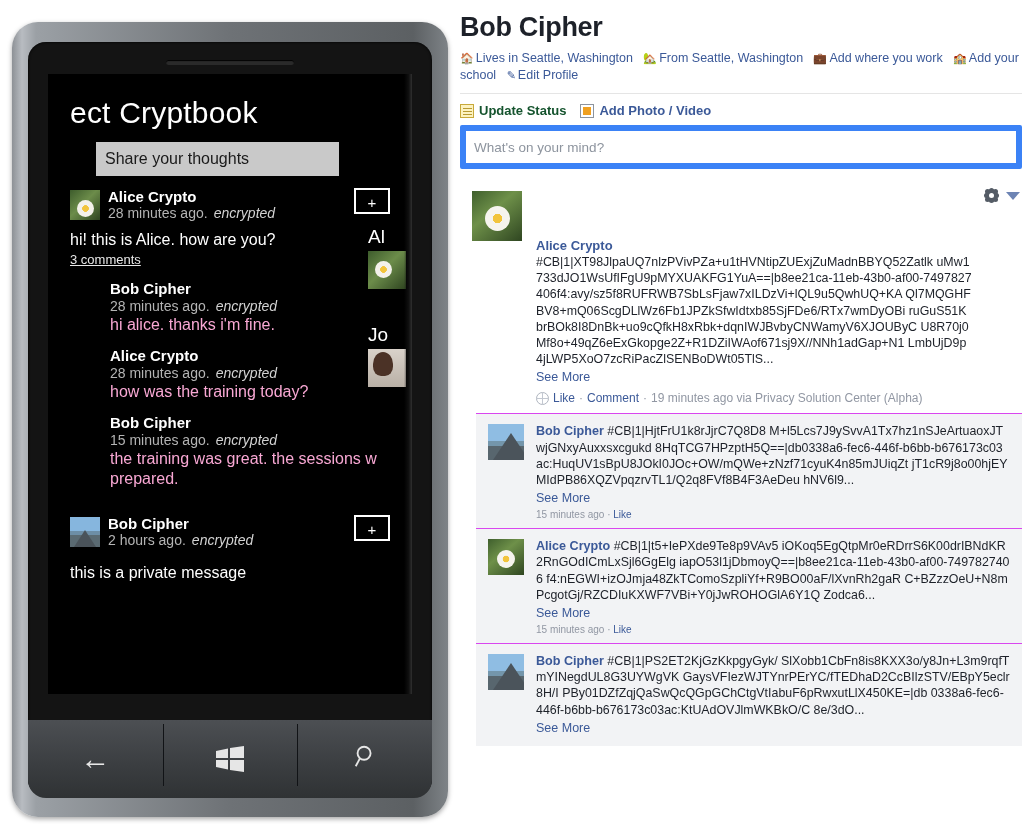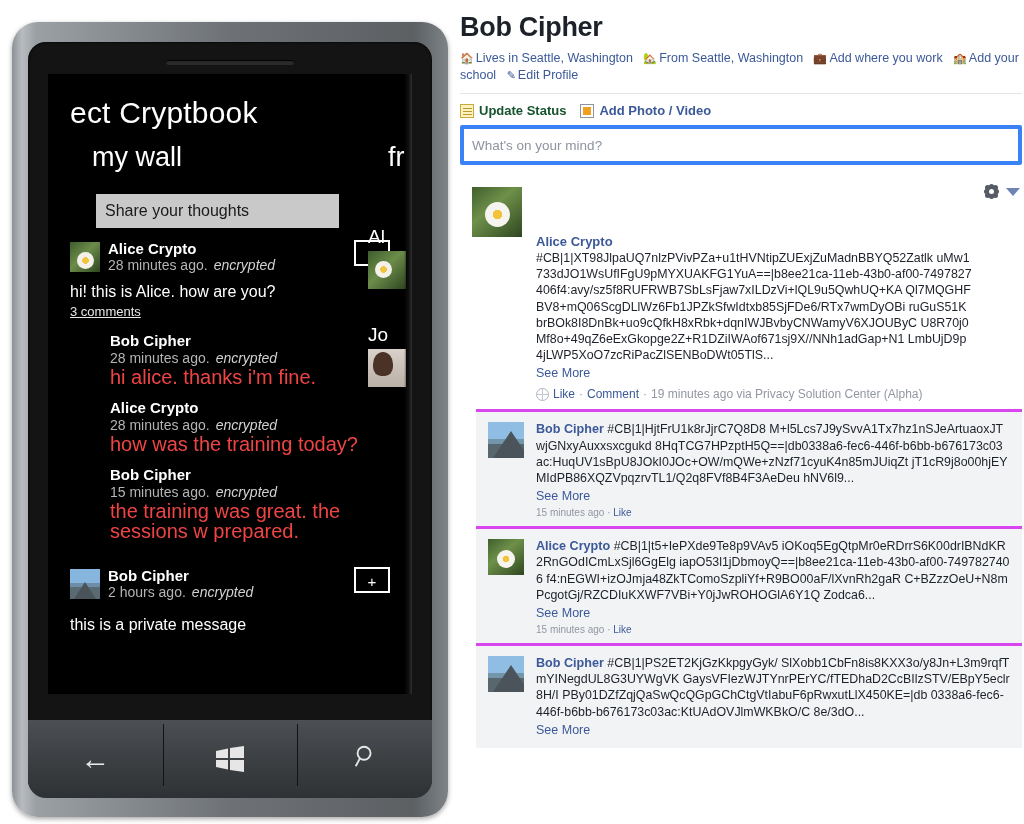--- a/index.html
+++ b/index.html
@@ -193,21 +193,21 @@
     margin: 12px 0 0 62px;
   }
   .wp-comment .wp-c-author {
     color: #ffffff; font-size: 15px; font-weight: 600; line-height: 18px;
   }
   .wp-comment .wp-c-meta {
     color: #b4b4b4; font-size: 14px; line-height: 17px;
   }
   .wp-comment .wp-c-meta .enc { font-style: italic; color: #d2d2d2; margin-left: 6px; }
   .wp-comment .wp-c-body {
-    color: #ef4444; font-size: 20px; line-height: 20px; padding-right: 10px;
+    color: #f9a8d4; font-size: 16px; line-height: 20px; padding-right: 10px;
   }
 
   .wp-side {
     position: absolute;
     right: 4px;
     width: 40px;
     text-align: left;
     color: #fff;
   }
   .wp-side-name { font-size: 19px; color:#fff; }
@@ -322,21 +322,21 @@
   }
   .icon-photo::after {
     content: "";
     position: absolute;
     left: 2px; top: 2px; right: 2px; bottom: 2px;
     background: #f0a020;
   }
   .fb-composer-input {
     margin: 7px 2px 0 2px;
     height: 31px;
-    border: 4px solid #3b82f6;
+    border: 6px solid #3b82f6;
     border-radius: 2px;
     background: #fff;
     display: flex;
     align-items: center;
     padding: 16px 8px;
     box-sizing: border-box;
   }
   .fb-composer-input span {
     color: #8d949e;
     font-size: 13.5px;
@@ -444,21 +444,21 @@
   .icon-caret {
     width: 0; height: 0;
     border-left: 7px solid transparent;
     border-right: 7px solid transparent;
     border-top: 8px solid #6d84b4;
   }
 
   .fb-comment {
     position: relative;
     background: #f2f3f5;
-    border-top: 3px solid #d946ef;
+    border-top: 1px solid #d946ef;
     padding: 9px 12px 8px 12px;
     margin: 0 2px 0 18px;
   }
   .fb-comment-av {
     position: absolute;
     left: 12px; top: 10px;
     width: 36px; height: 36px;
   }
   .fb-comment-main { margin-left: 48px; }
   .fb-comment-author {
@@ -480,24 +480,20 @@
 
   <div class="phone-wrap">
     <div class="phone-body"></div>
     <div class="phone-inner">
       <div class="phone-speaker"></div>
     </div>
 
     <div class="phone-screen">
       <div class="wp-title">ect Cryptbook</div>
 
-      <div class="wp-pivot">
-        <div class="wp-pivot-item sel">my wall</div>
-        <div class="wp-pivot-item next">fr</div>
-      </div>
 
       <div class="wp-share">Share your thoughts</div>
 
       <div class="wp-feed">
 
         
         <div class="wp-post-head">
           <div class="wp-avatar daisy"></div>
           <div class="wp-author">Alice Crypto</div>
           <div class="wp-meta">

